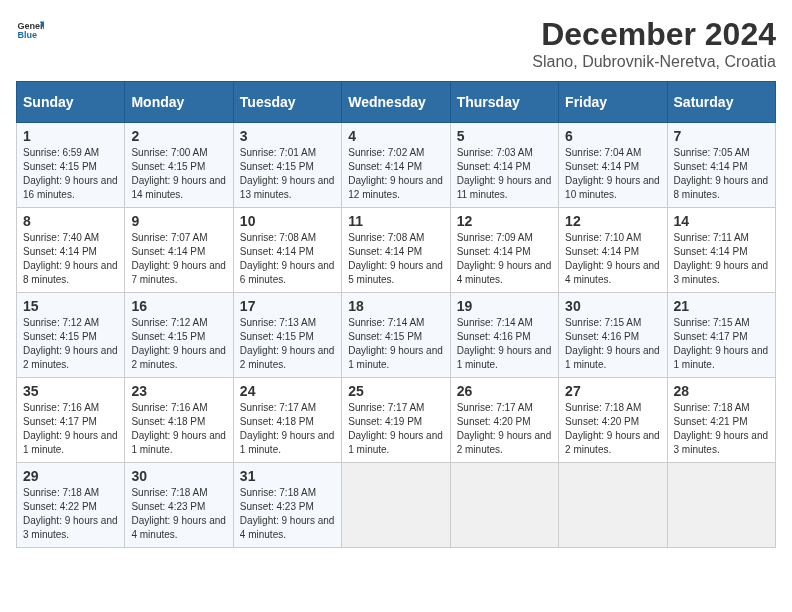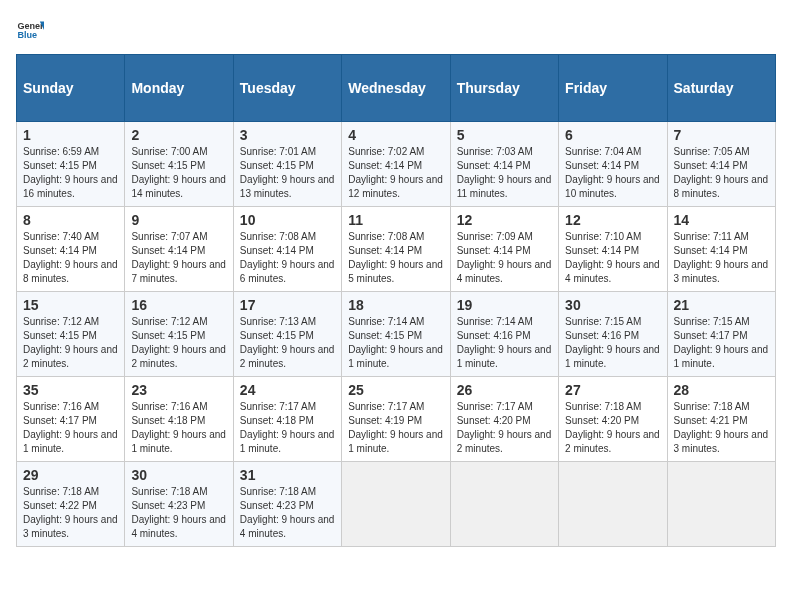--- a/index.html
+++ b/index.html
@@ -39,21 +39,21 @@
     }
     table {
       width: 100%;
       border-collapse: collapse;
       table-layout: fixed;
     }
     thead tr th {
       background-color: #2e6da4;
       color: #fff;
       text-align: left;
-      padding: 25px 6px;
+      padding: 12px 6px;
       font-size: 14px;
       border: 1px solid #1a5a8f;
     }
     tbody tr td {
       vertical-align: top;
       padding: 5px 6px;
       border: 1px solid #ccc;
       font-size: 11px;
       color: #333;
       background: #fff;
@@ -80,20 +80,24 @@
 </head>
 <body>
 
 <div class="header-area">
   <div class="logo">
     <svg class="logo-icon" viewBox="0 0 40 40" xmlns="http://www.w3.org/2000/svg">
       <text x="2" y="18" font-size="13" font-weight="bold" fill="#333" font-family="Arial">General</text>
       <text x="2" y="32" font-size="13" font-weight="bold" fill="#1a6faf" font-family="Arial">Blue</text>
       <polygon points="34,8 40,8 40,20" fill="#1a6faf"></polygon>
     </svg>
+  </div>
+  <div class="title-block">
+    <div class="main-title">December 2024</div>
+    <div class="subtitle">Slano, Dubrovnik-Neretva, Croatia</div>
   </div>
 </div>
 
 <table>
   <thead>
     <tr id="header-row">
         <th>Sunday</th>
         <th>Monday</th>
         <th>Tuesday</th>
         <th>Wednesday</th>

